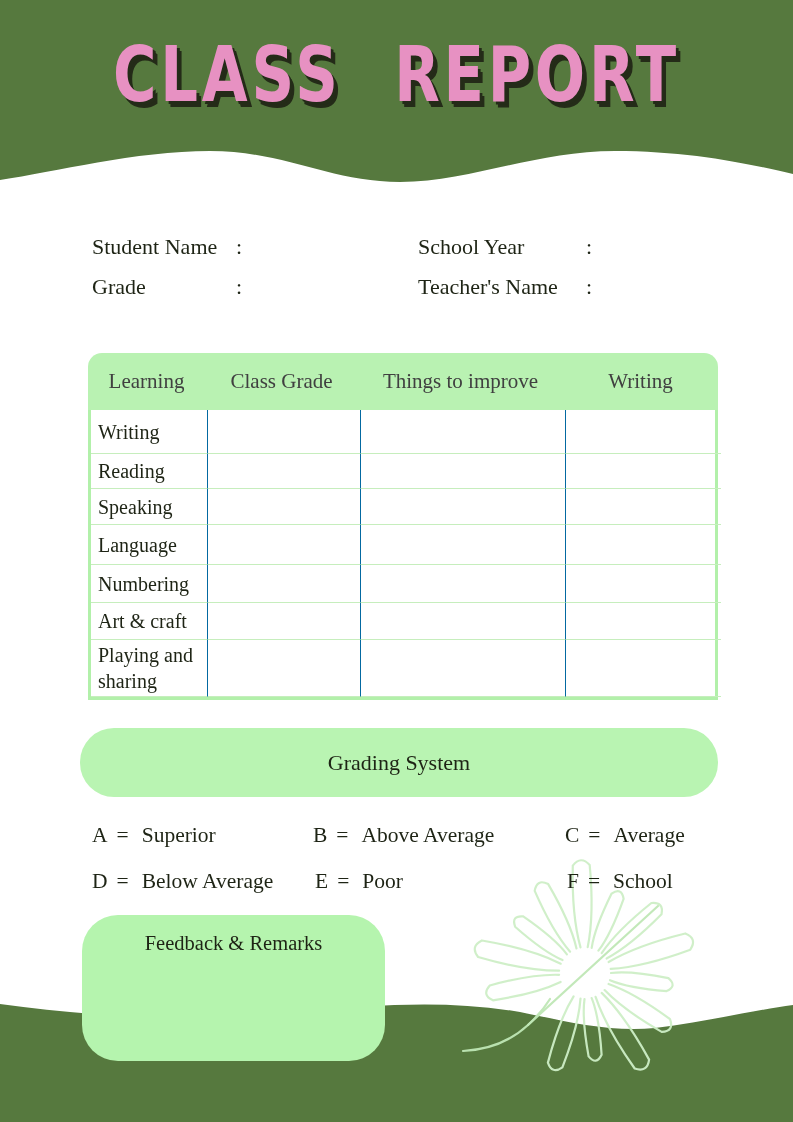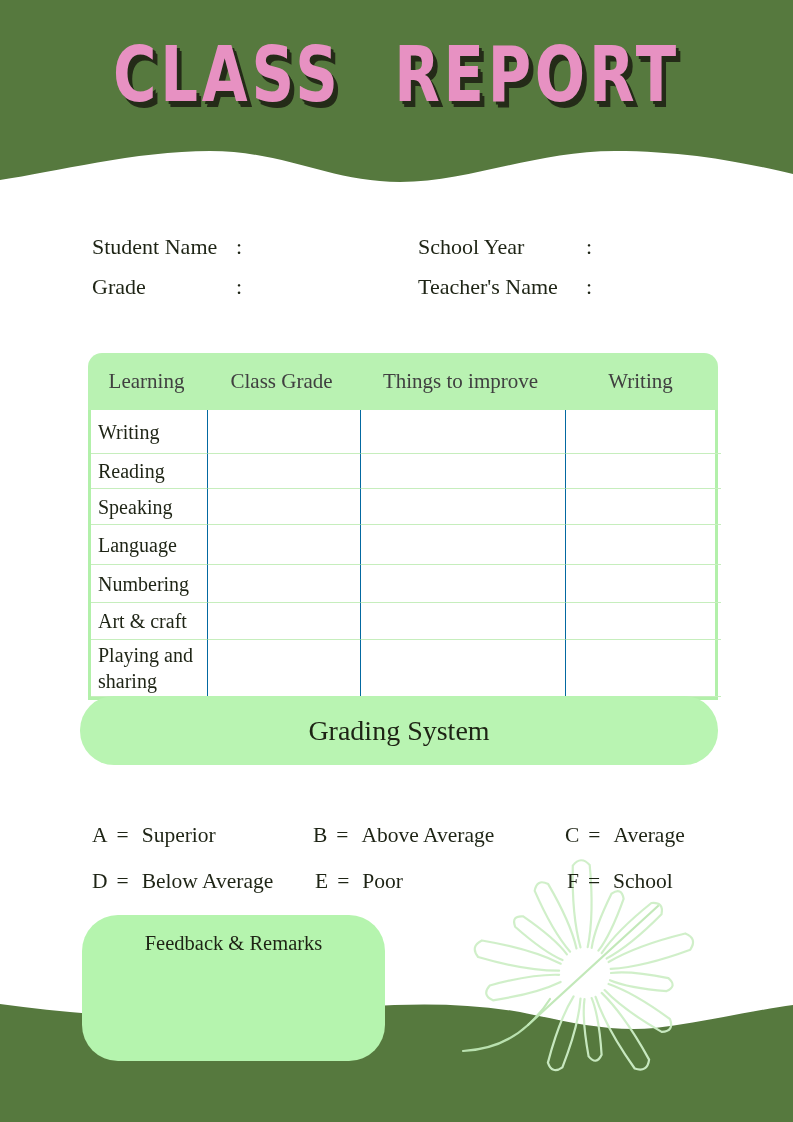--- a/index.html
+++ b/index.html
@@ -64,24 +64,24 @@
     border-bottom:1px solid #c6eebd;
     display:flex;align-items:center;
   }
   .report-table .td:nth-child(4n){border-right:none;}
   .report-table .td.subject{
     padding-left:7px;font-size:20px;line-height:1.3;
   }
 
   
   .grading-pill{
-    position:absolute;left:80px;top:696px;width:638px;height:69px;
+    position:absolute;left:80px;top:728px;width:638px;height:69px;
     background:#b9f4b2;border-radius:34px;
     display:flex;align-items:center;justify-content:center;
-    font-size:28px;z-index:2;
+    font-size:22px;z-index:2;
   }
   .grade-item{
     position:absolute;display:flex;align-items:baseline;
     font-size:21.5px;z-index:5;
   }
   .grade-item .eq{margin:0 13px 0 9px;}
 
   
   .feedback-box{
     position:absolute;left:82px;top:915px;width:303px;height:146px;

